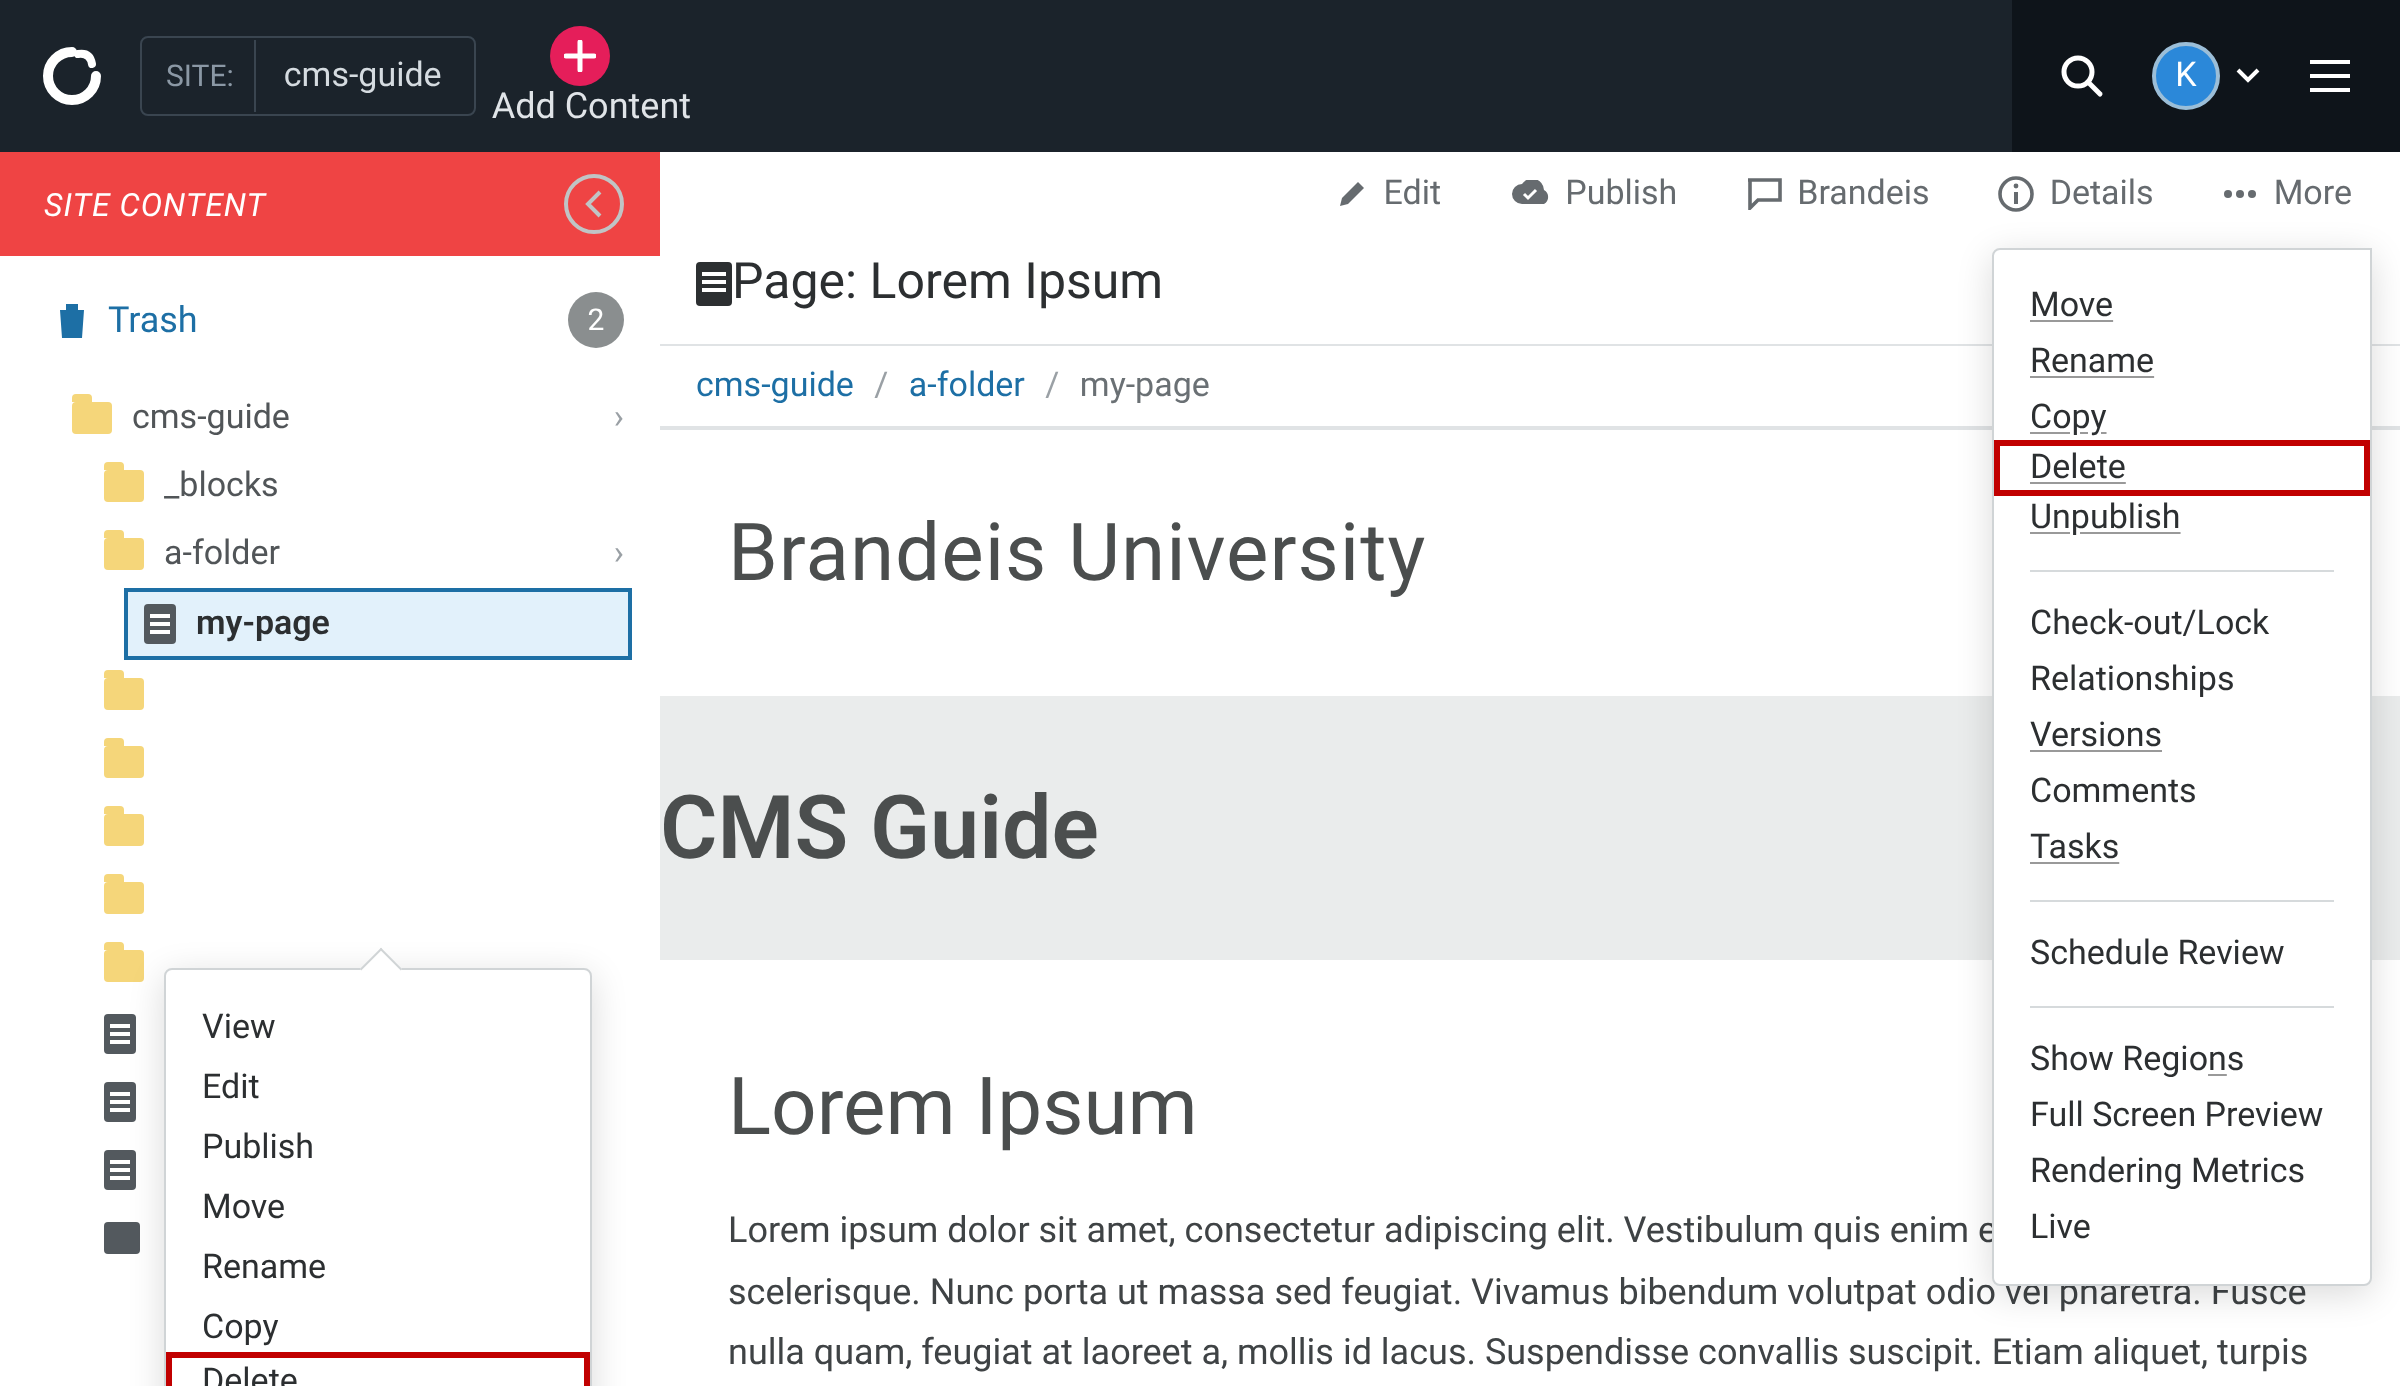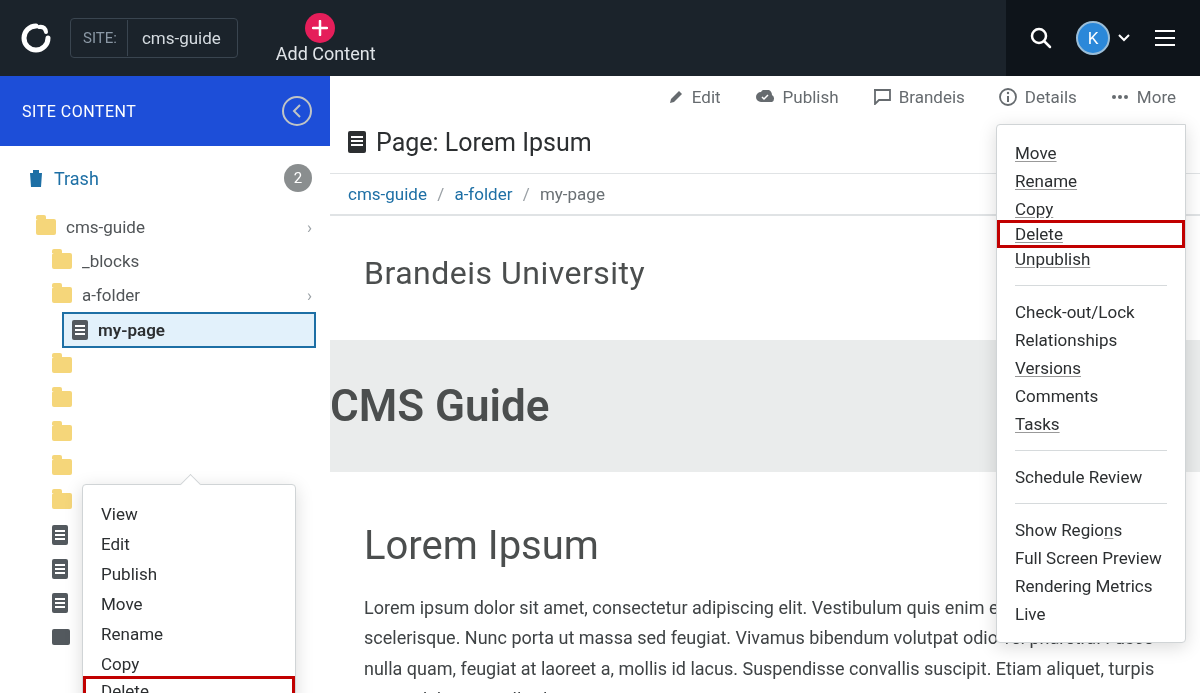--- a/index.html
+++ b/index.html
@@ -27,21 +27,21 @@
     display: flex; align-items: center; justify-content: center;
     margin-right: 16px;
   }
   .site-selector {
     display: flex;
     align-items: center;
     border: 1px solid #3a4550;
     border-radius: 4px;
     height: 40px;
     padding: 0 2px 0 12px;
-    margin-right: 38px;
+    margin-right: 8px;
   }
   .site-selector .label {
     color: #8b98a5;
     font-size: 15px;
     margin-right: 10px;
   }
   .site-selector .val {
     color: #d5dbe0;
     font-size: 17px;
     border-left: 1px solid #3a4550;
@@ -87,29 +87,30 @@
 
   
   .sidebar {
     position: absolute;
     left: 0; top: 76px;
     width: 330px;
     bottom: 0;
     background: #fff;
   }
   .sidebar-header {
-    height: 70px;
-    background: #1d4ed8;
+    height: 52px;
+    background: #ef4444;
     color: #fff;
     display: flex;
     align-items: center;
     justify-content: space-between;
     padding: 0 18px 0 22px;
     font-size: 16px;
     letter-spacing: 0.5px;
+    font-style: italic;
   }
   .collapse-circle {
     width: 30px; height: 30px;
     border: 2px solid #c0c4c5;
     border-radius: 50%;
     display: flex; align-items: center; justify-content: center;
   }
 
   .trash-row {
     display: flex;
@@ -247,21 +248,20 @@
     position: relative;
   }
   .actionbar .act { display: flex; align-items: center; gap: 8px; cursor: pointer; }
 
   .page-title {
     display: flex;
     align-items: center;
     padding: 10px 18px 16px 18px;
     font-size: 25px;
     color: #2c2f31;
-    gap: 10px;
   }
   .page-doc-icon {
     width: 18px; height: 22px;
     background: #2c2f31;
     border-radius: 2px;
     position: relative;
   }
   .page-doc-icon::after {
     content: "";
     position: absolute;
@@ -279,21 +279,21 @@
     color: #1d6fa5;
   }
   .breadcrumb .sep { color: #9aa0a5; margin: 0 6px; }
   .breadcrumb .cur { color: #6a7074; }
 
   .content-body {
     padding: 38px 34px 0 34px;
     overflow: hidden;
   }
   .uni {
-    font-size: 32px;
+    font-size: 40px;
     color: #4b4e4e;
     font-weight: 400;
     margin-bottom: 48px;
     letter-spacing: 0.5px;
   }
   .banner {
     background: #eaecec;
     margin: 0 -34px;
     padding: 40px 0;
     text-align: left;

